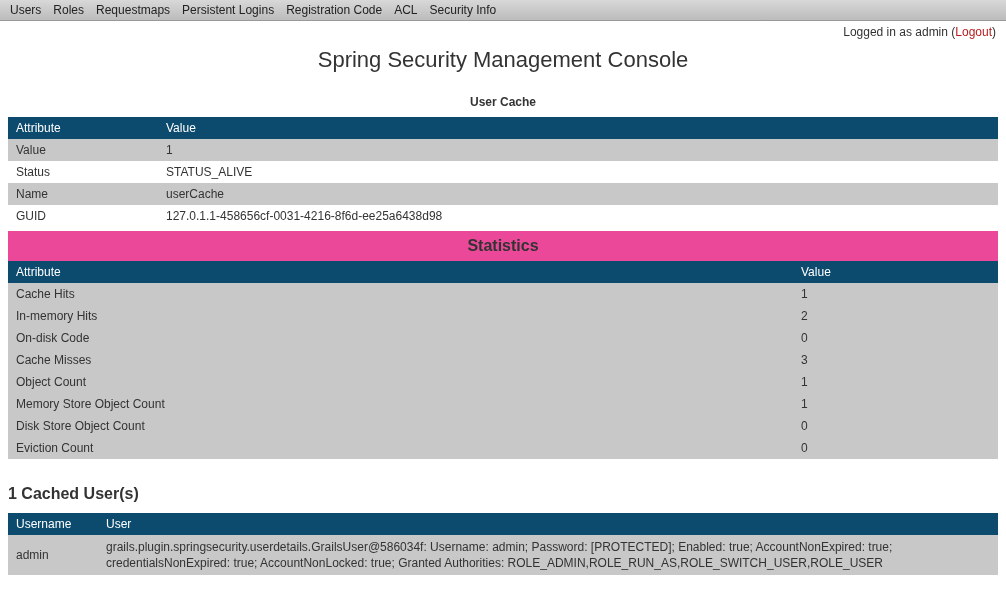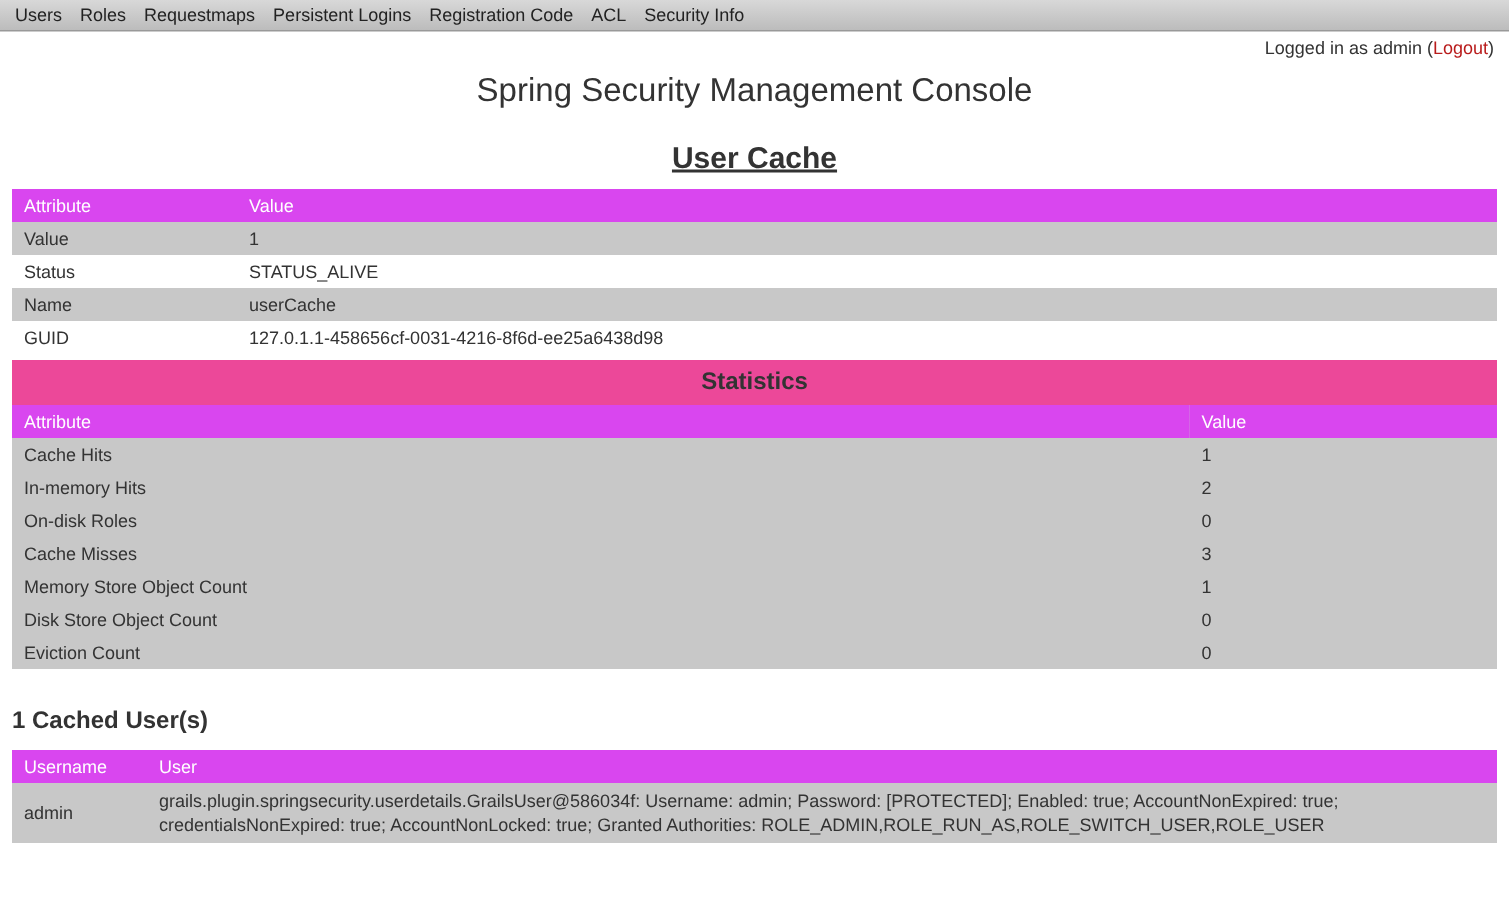--- a/index.html
+++ b/index.html
@@ -34,37 +34,36 @@
       text-align: center;
       font-size: 22px;
       font-weight: normal;
       padding: 8px 0 4px 0;
       clear: both;
     }
     .content { padding: 10px 8px; }
     .cache-class-line { padding: 8px 0 14px 0; font-size: 12px; }
     .section-title {
       text-align: center;
-      font-size: 20px;
+      font-size: 12px;
       font-weight: bold;
       padding: 8px 0;
-      text-decoration: underline;
     }
     .stats-wrapper {
       background: #c8c8c8;
       padding: 0;
       margin-bottom: 12px;
     }
     table.data {
       width: 100%;
       border-collapse: collapse;
       font-size: 12px;
     }
     table.data thead th {
-      background: #d946ef;
+      background: #0c4a6e;
       color: #fff;
       text-align: left;
       padding: 4px 8px;
       font-weight: normal;
     }
     table.data tbody td {
       padding: 4px 8px;
       text-align: left;
     }
     .tbl-usercache { margin-bottom: 4px; }
@@ -154,26 +153,30 @@
       <tbody>
         <tr>
             <td class="col-attr">Cache Hits</td>
             <td>1</td>
           </tr>
         <tr>
             <td class="col-attr">In-memory Hits</td>
             <td>2</td>
           </tr>
         <tr>
-            <td class="col-attr">On-disk Roles</td>
+            <td class="col-attr">On-disk Code</td>
             <td>0</td>
           </tr>
         <tr>
             <td class="col-attr">Cache Misses</td>
             <td>3</td>
+          </tr>
+        <tr>
+            <td class="col-attr">Object Count</td>
+            <td>1</td>
           </tr>
         <tr>
             <td class="col-attr">Memory Store Object Count</td>
             <td>1</td>
           </tr>
         <tr>
             <td class="col-attr">Disk Store Object Count</td>
             <td>0</td>
           </tr>
         <tr>

